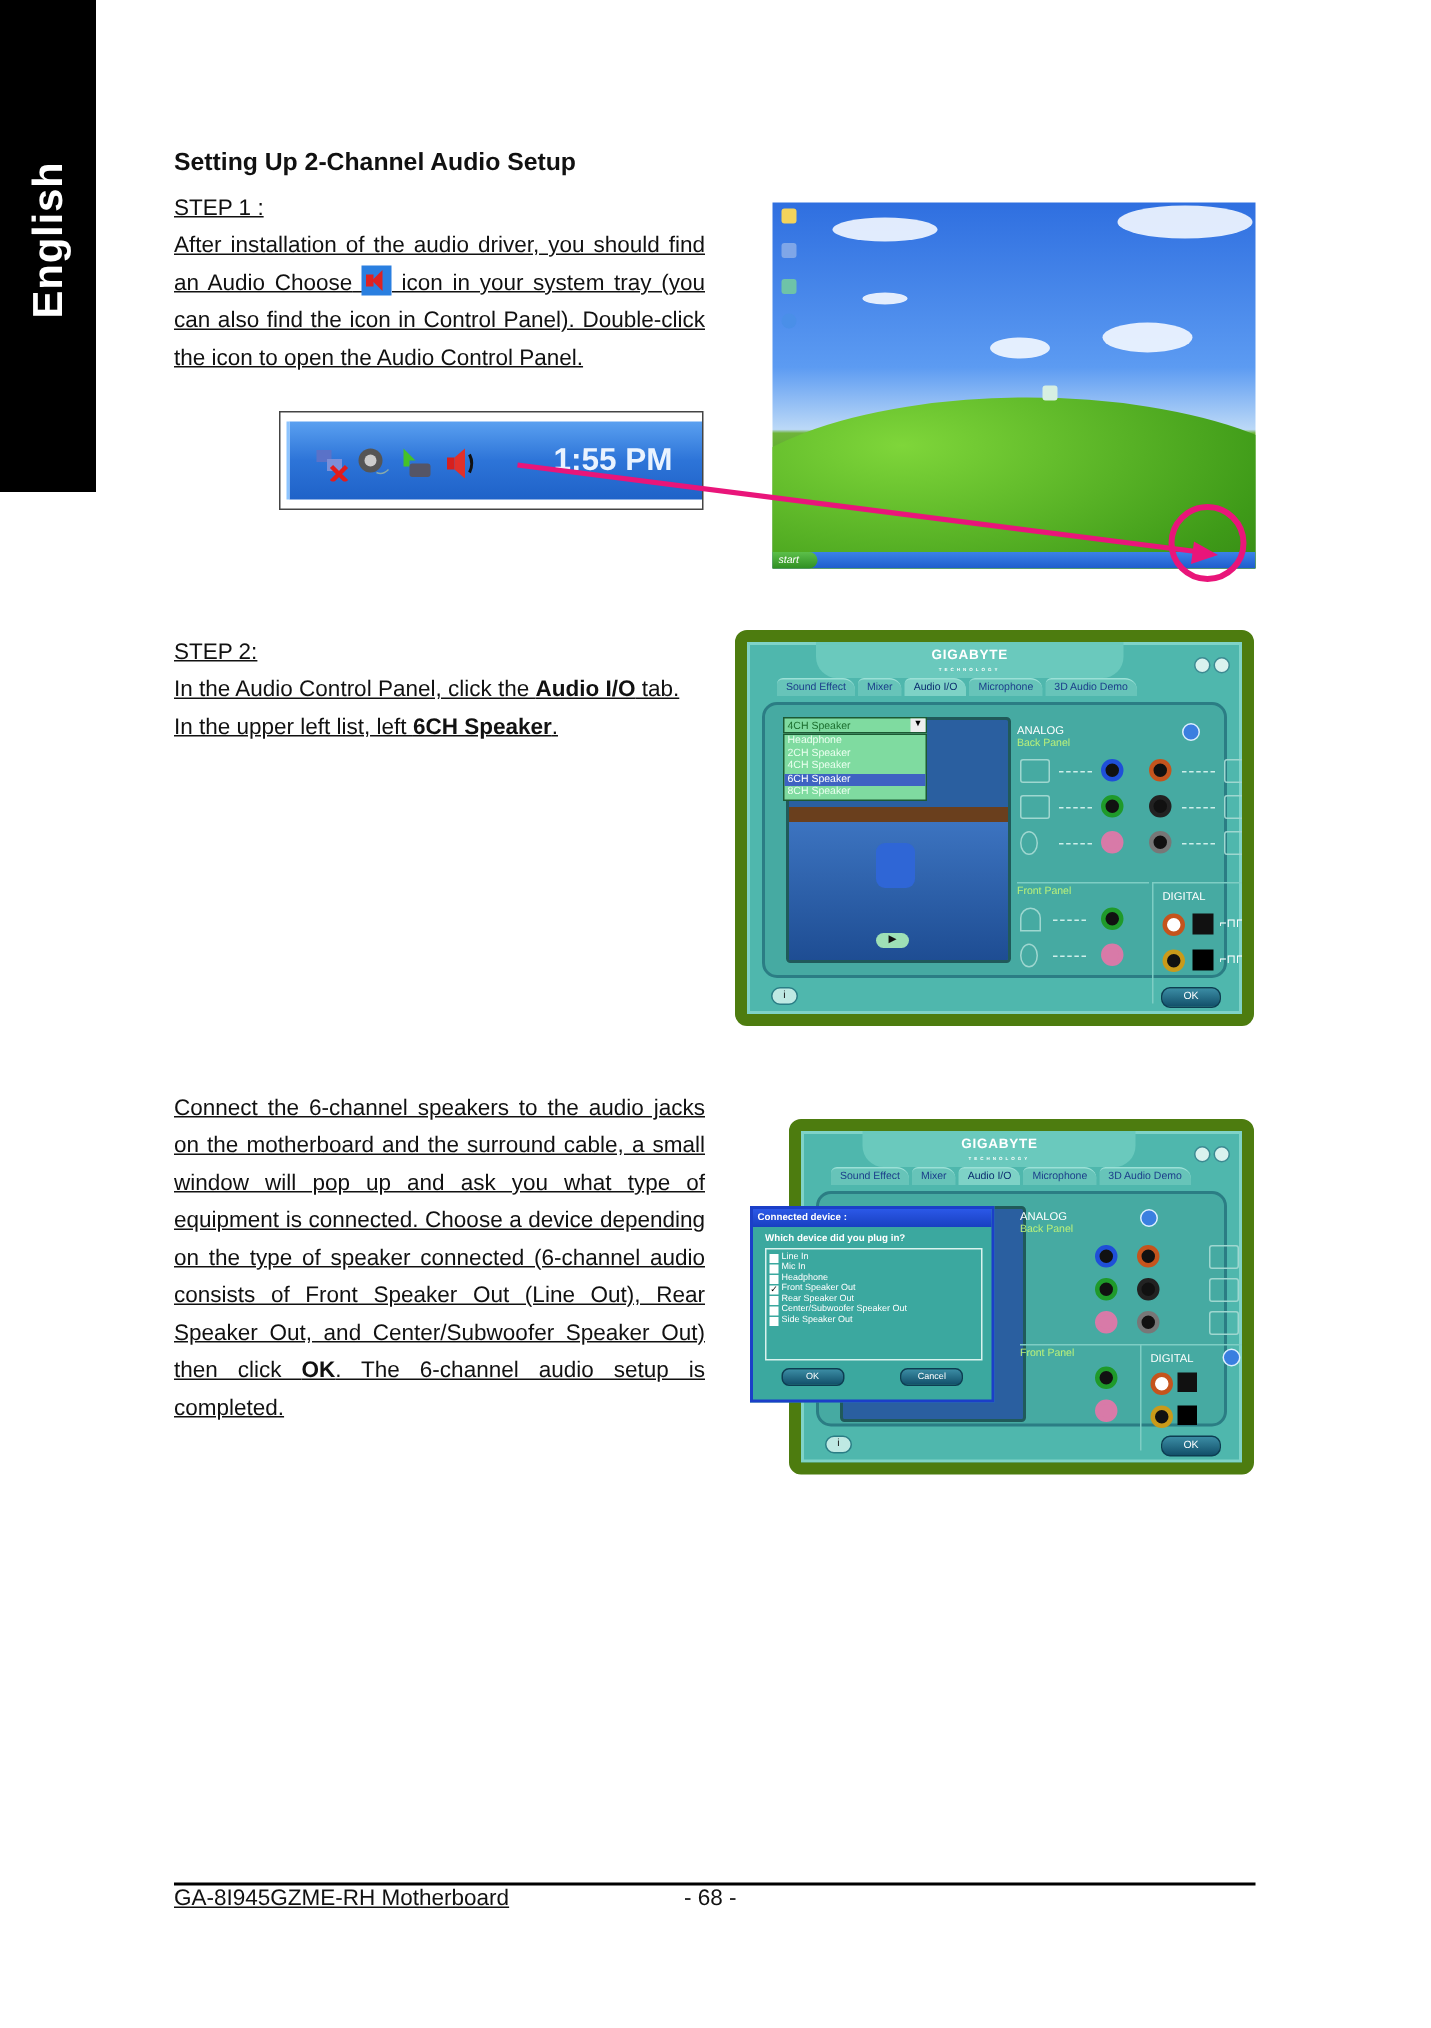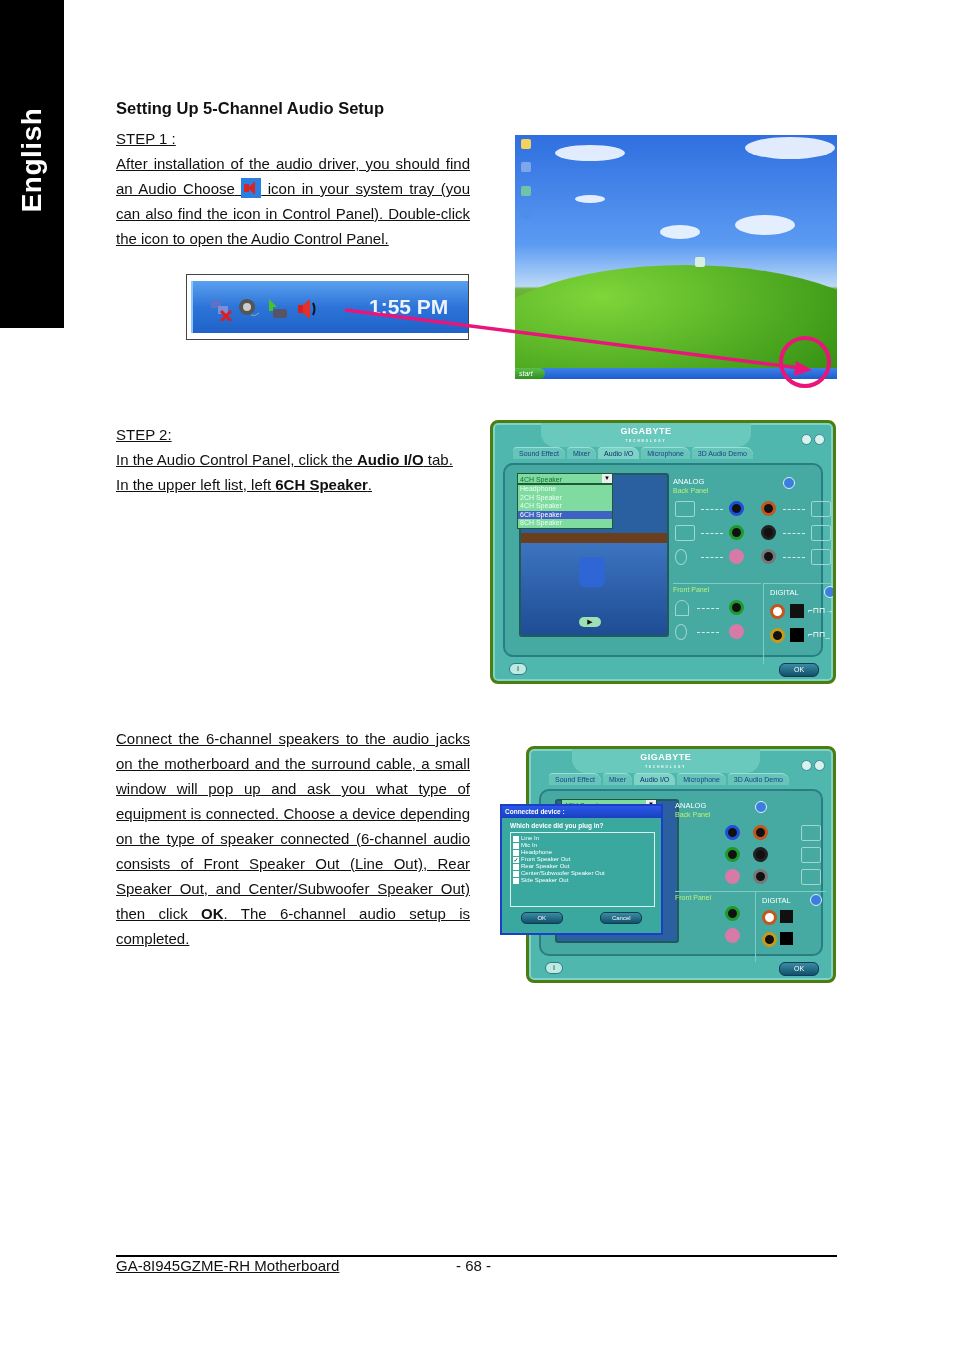--- a/index.html
+++ b/index.html
@@ -31,21 +31,21 @@
   .cloud { position: absolute; background: #f4f8ff; border-radius: 50%; opacity: .9; }
   .xp-taskbar { position: absolute; left: 0; bottom: 0; width: 100%; height: 11px; background: linear-gradient(#3b82e8,#1e5dcc); }
   .xp-start { position: absolute; left: 0; bottom: 0; width: 30px; height: 11px; background: linear-gradient(#5cbf4a,#2f8f22);
               border-radius: 0 6px 6px 0; color: #fff; font-size: 7px; font-style: italic; line-height: 11px; padding-left: 4px; box-sizing: border-box; }
   .desk-icon { position: absolute; left: 6px; width: 10px; height: 10px; border-radius: 2px; }
 
   .highlight-ring { position: absolute; left: 779px; top: 336px; width: 52px; height: 52px; border: 4px solid #e9157a; border-radius: 50%; box-sizing: border-box; }
   .pointer-line { position: absolute; left: 0; top: 0; width: 954px; height: 1352px; pointer-events: none; }
 
   
-  .gpanel { position: absolute; background: #4fb7ad; border: 3px solid #4d7c0f; border-radius: 8px; box-sizing: border-box;
+  .gpanel { position: absolute; background: #4fb7ad; border: 8px solid #4d7c0f; border-radius: 8px; box-sizing: border-box;
             box-shadow: inset 0 0 0 2px #7fd3c8; overflow: hidden; }
   .g-header { position: absolute; left: 14%; top: 0; width: 62%; height: 24px; background: #6ac9bd; border-radius: 0 0 14px 14px;
               color: #fff; font-weight: bold; font-size: 9px; text-align: center; line-height: 17px; letter-spacing: .5px; }
   .g-header small { display: block; font-size: 3px; line-height: 3px; letter-spacing: 2px; }
   .g-winbtns { position: absolute; right: 8px; top: 8px; }
   .g-winbtns span { display: inline-block; width: 9px; height: 9px; border-radius: 50%; background: #d9f2ee; border: 1px solid #3c8a92; margin-left: 2px; }
   .g-tabs { position: absolute; left: 20px; top: 24px; display: flex; gap: 2px; }
   .g-tab { font-size: 7px; color: #1b3e8a; padding: 2px 6px; background: #67c4b9; border-radius: 4px 8px 0 0; border-top: 1px solid #9be0d6; }
   .g-tab.active { background: #7ed2c6; color: #0a2c6e; }
   .g-body { position: absolute; left: 10px; top: 40px; right: 10px; bottom: 24px; background: #46aaa2; border: 2px solid #2b7d84; border-radius: 10px; }
@@ -87,21 +87,21 @@
   .footer-left { position: absolute; left: 116px; top: 1257px; font-size: 15px; text-decoration: underline; }
   .footer-page { position: absolute; left: 456px; top: 1257px; font-size: 15px; }
 </style>
 </head>
 <body>
 
 <div class="side-tab">
   <span>English</span>
 </div>
 
-<div class="title">Setting Up 5-Channel Audio Setup</div>
+<div class="title">Setting Up 2-Channel Audio Setup</div>
 
 <div class="text" style="top:126px;">
   <div>STEP 1 :</div>
   <div><span>After installation of the audio driver, you should find an Audio Choose</span> <span class="inline-icon"></span><span> icon in your system tray (you can also find the icon in Control Panel).  Double-click the icon to open the Audio Control Panel.</span></div>
 </div>
 
 <div class="tray">
   <div class="tray-inner">
     <svg class="tray-ico" style="left:16px;" viewBox="0 0 24 24">
         <rect x="2" y="3" width="10" height="8" fill="#5a72c8"></rect>

